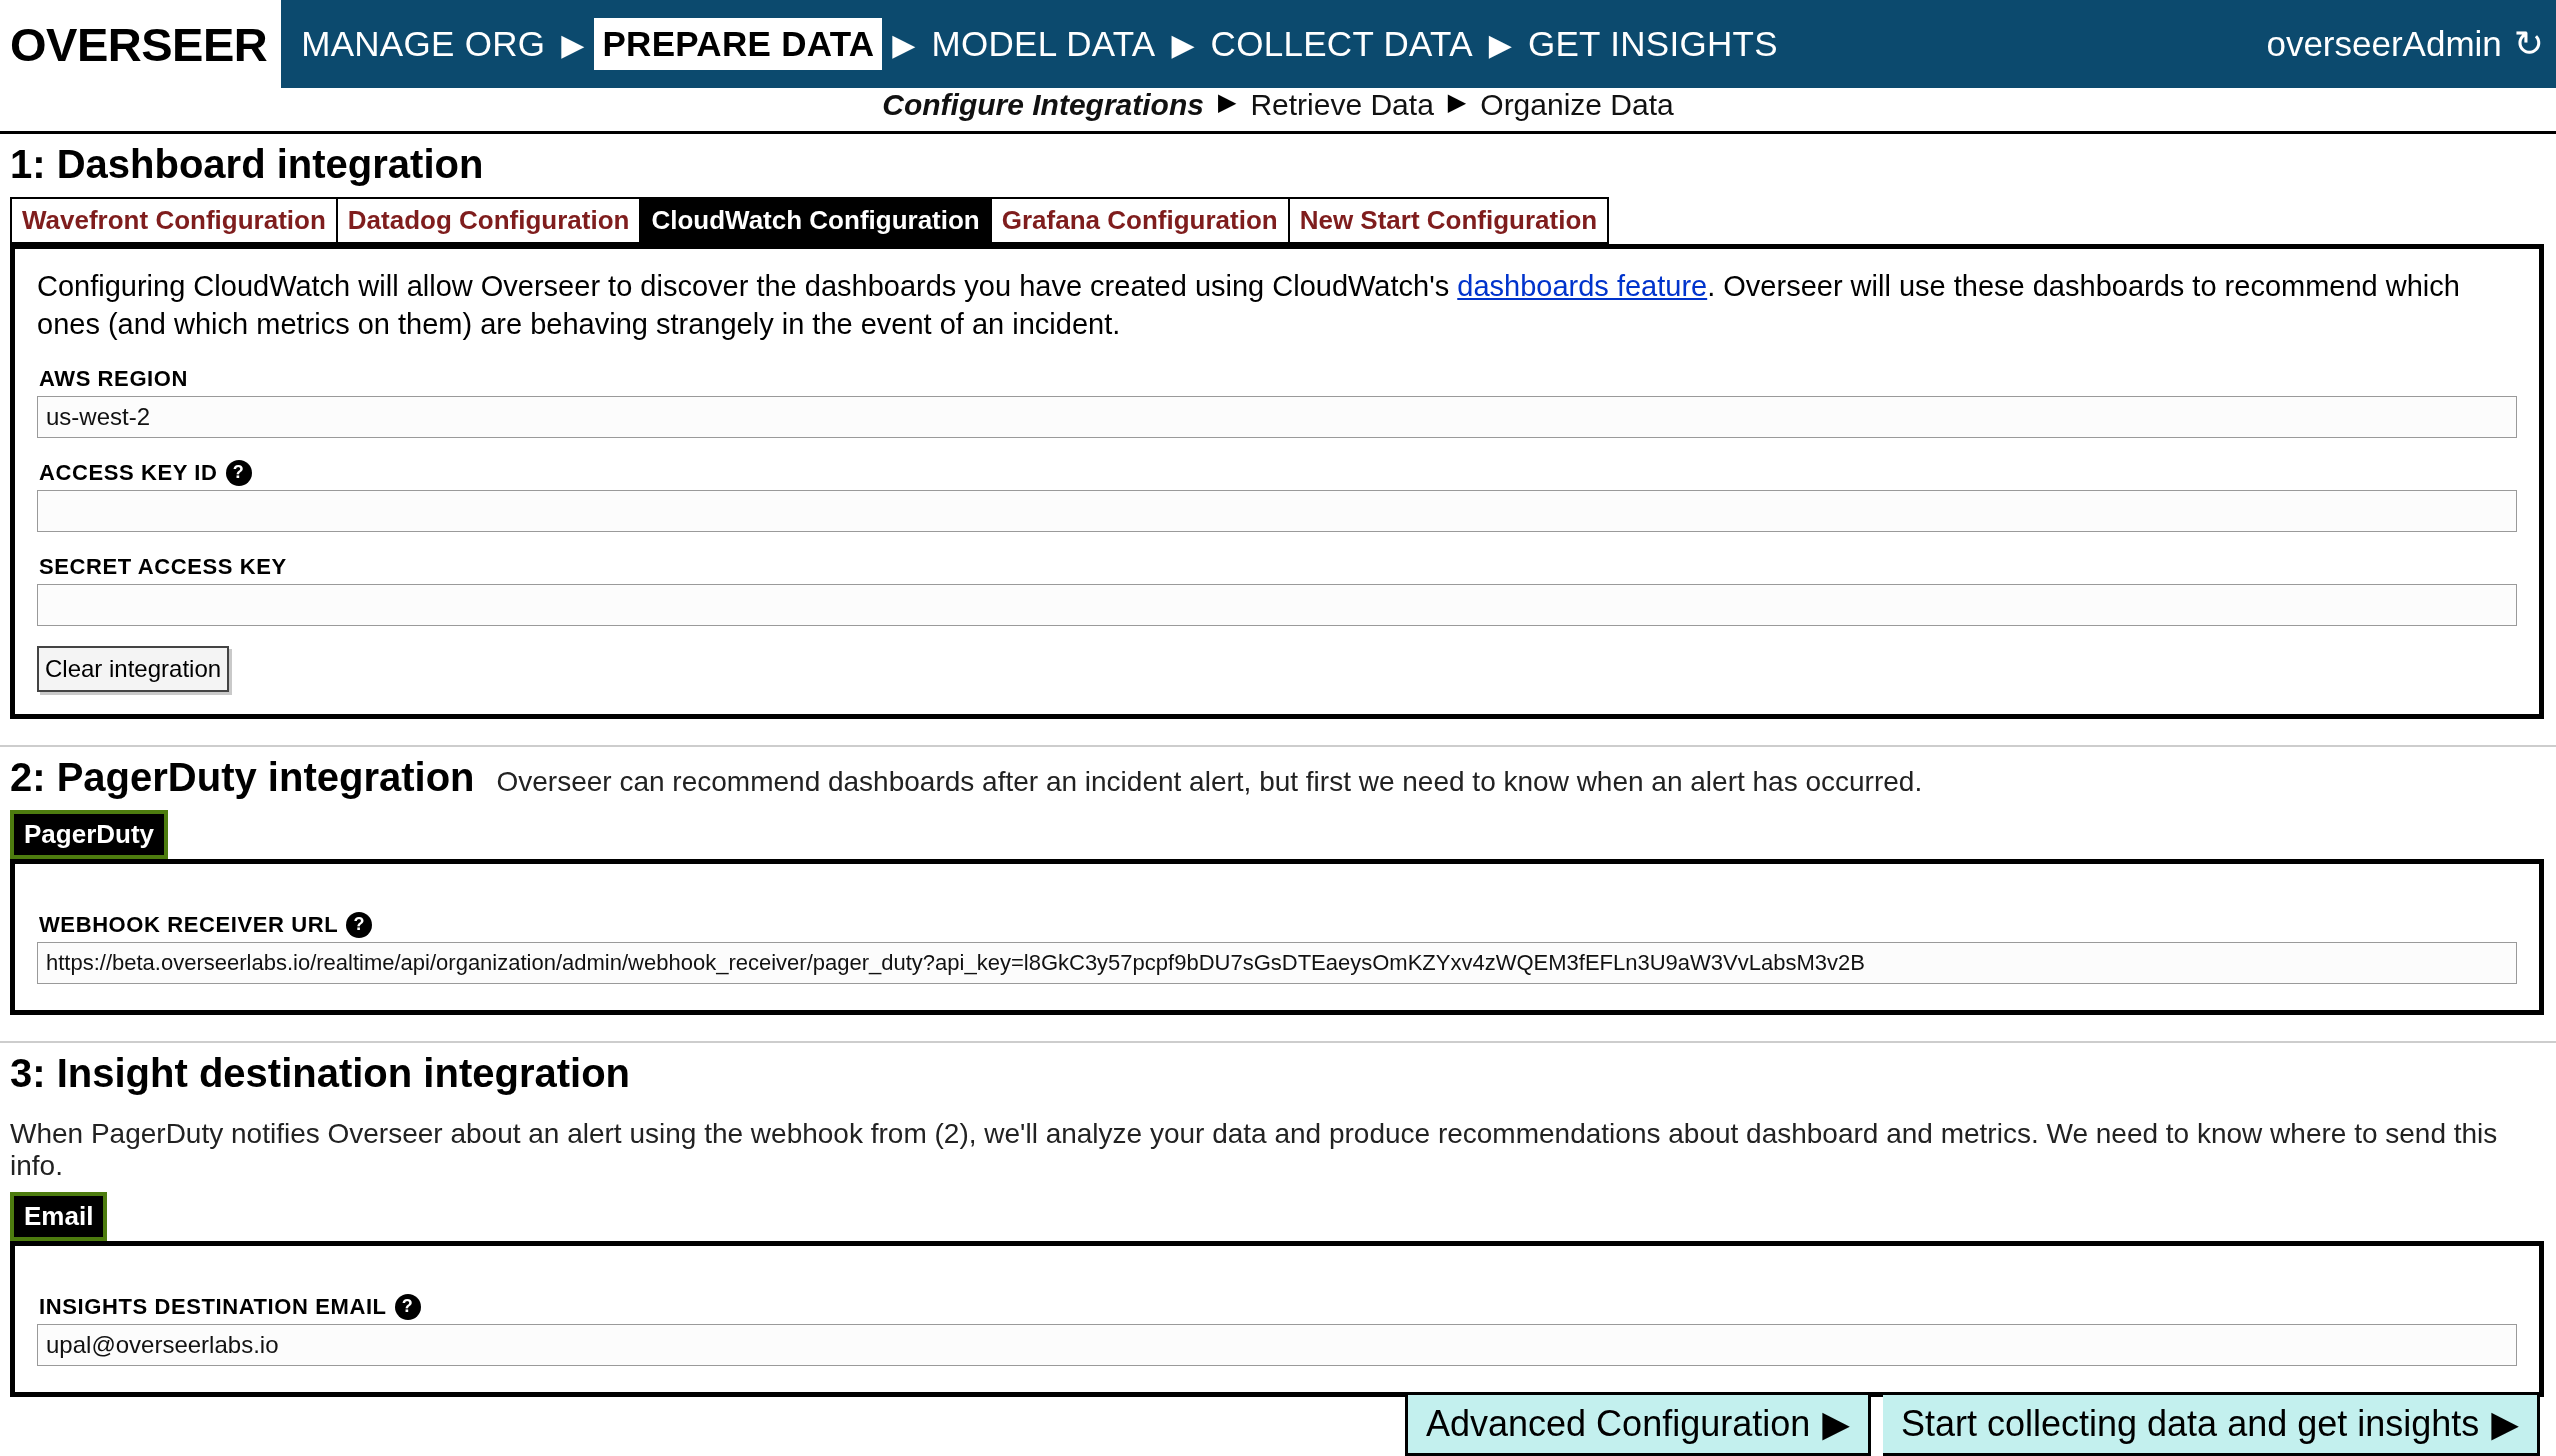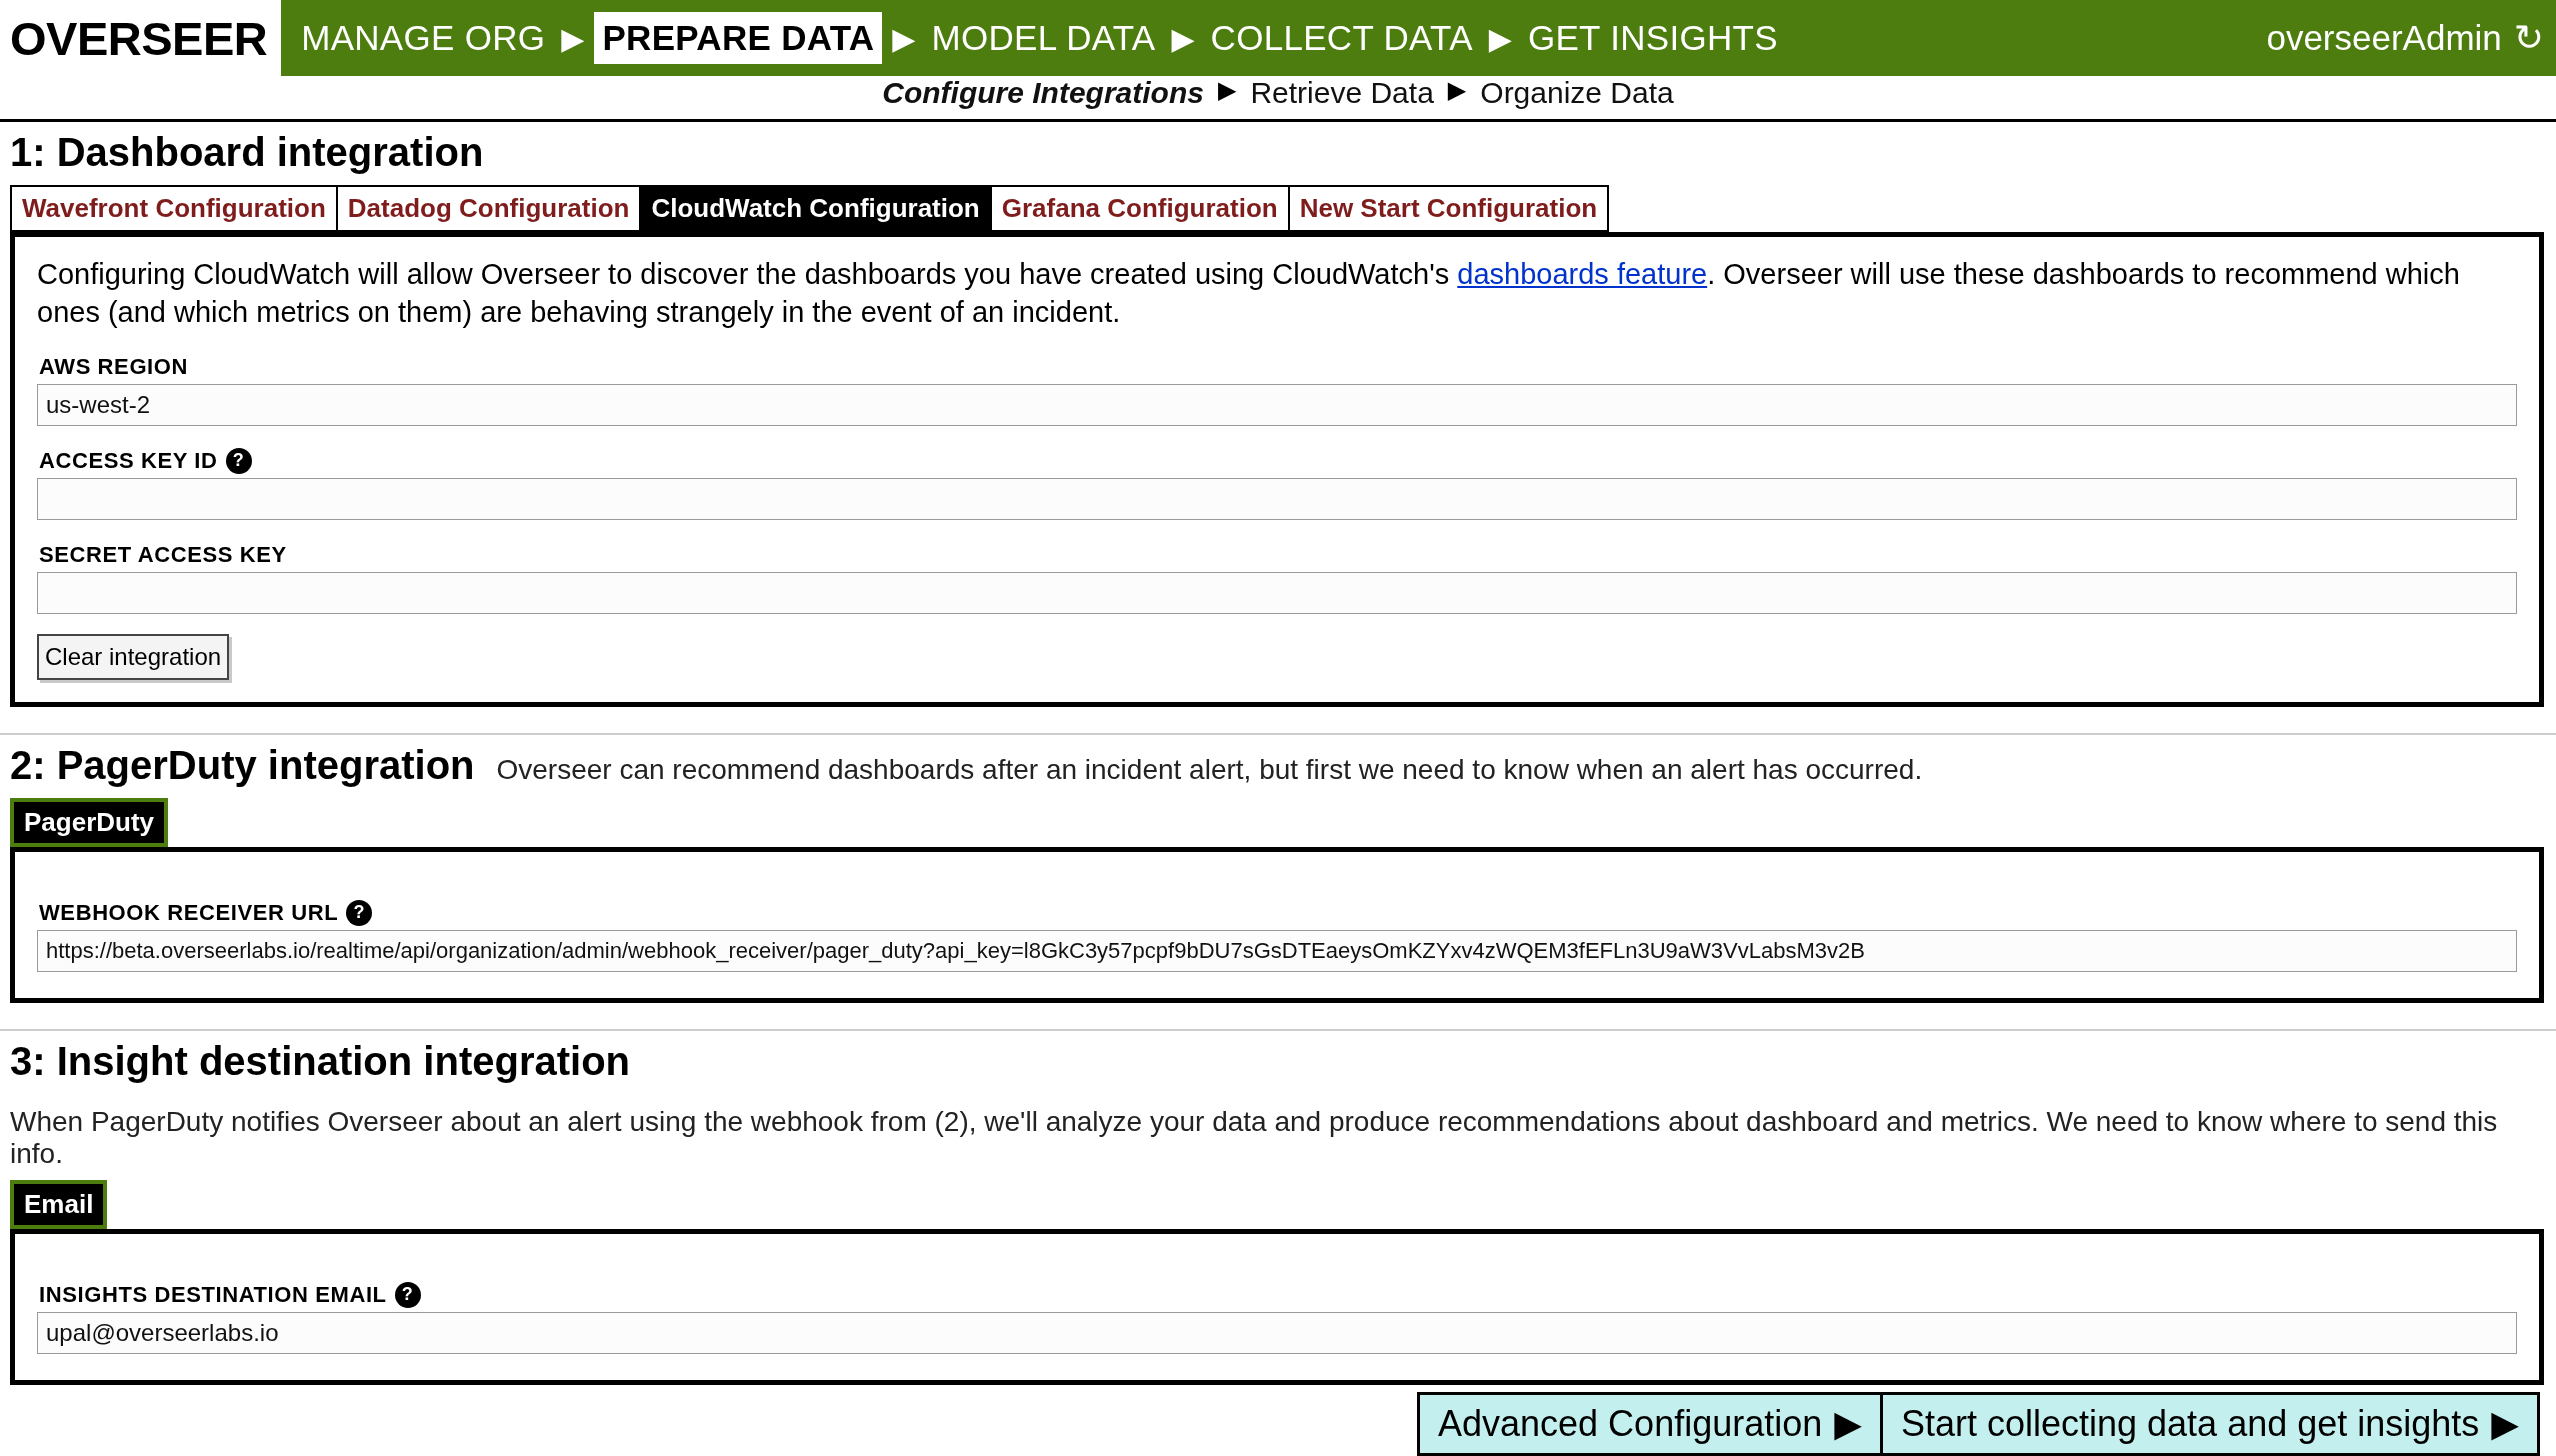--- a/index.html
+++ b/index.html
@@ -6,22 +6,22 @@
   html, body {
     margin: 0; padding: 0;
     width: 2556px; height: 1456px;
     background: #ffffff;
     font-family: "Liberation Sans", sans-serif;
     overflow: hidden;
   }
 
   
   .topbar {
-    height: 76px;
-    background: #4d7c0f;
+    height: 88px;
+    background: #0c4a6e;
     color: #ffffff;
     display: flex;
     align-items: stretch;
     position: relative;
   }
   .logo {
     background: #ffffff;
     color: #000000;
     font-size: 47px;
     font-weight: bold;
@@ -184,21 +184,21 @@
     background: #fff;
   }
 
   
   .actionbar {
     position: absolute;
     right: 16px;
     bottom: 0;
     display: flex;
     align-items: stretch;
-    gap: 0;
+    gap: 12px;
   }
   .action-btn {
     background: #c3f0ee;
     border: 3px solid #000;
     font-size: 36px;
     color: #000;
     padding: 8px 18px;
     display: flex;
     align-items: center;
     gap: 12px;

